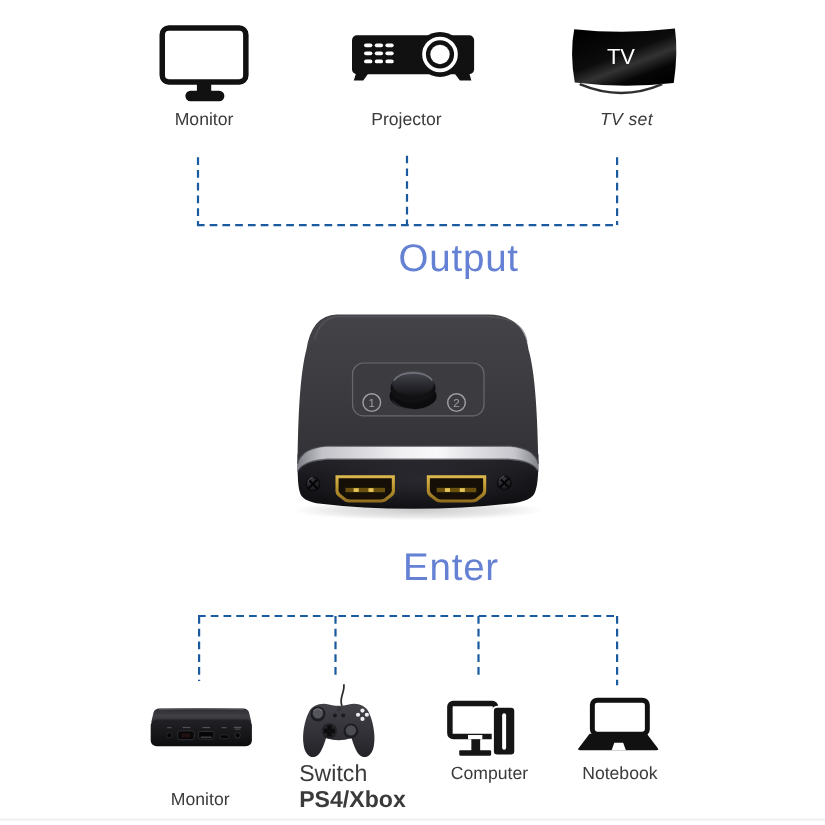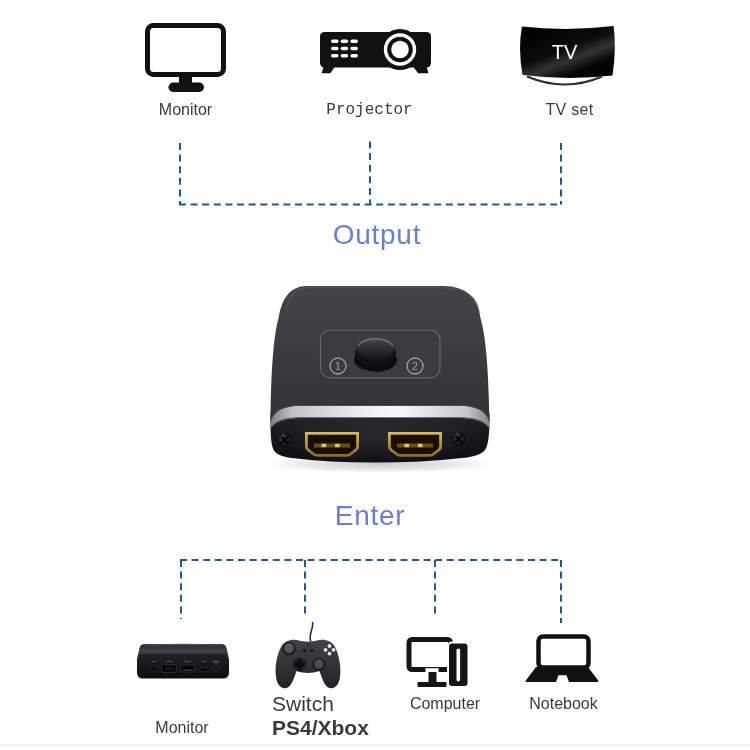--- a/index.html
+++ b/index.html
@@ -1,23 +1,23 @@
 <!DOCTYPE html>
 <html><head>
 <meta charset="utf-8">
 <style>
   html,body{margin:0;padding:0;background:#fff;}
   .canvas{position:relative;width:750px;height:750px;background:#fff;overflow:hidden;
           font-family:"Liberation Sans",sans-serif;}
   .abs{position:absolute;}
   .dev-label{position:absolute;color:#3a3a3a;font-size:16px;line-height:24px;white-space:nowrap;}
   .centered{transform:translateX(-50%);}
-  .flow-label{position:absolute;color:#6581d3;font-size:28px;line-height:30px;letter-spacing:0.7px;white-space:nowrap;}
+  .flow-label{position:absolute;color:#6581d3;font-size:35px;line-height:30px;letter-spacing:0.7px;white-space:nowrap;margin-left:40px;}
   .big{font-size:21px;}
-  .sp{letter-spacing:0.3px;}
+  .sp{letter-spacing:0.3px;font-style:italic;}
   .bottom-strip{position:absolute;left:0;top:744px;width:750px;height:2px;background:#f0f0f0;}
 </style>
 </head>
 <body>
 
 <div class="canvas">
 
   <svg class="abs" style="left:143px;top:22px;" width="84" height="72" viewBox="0 0 84 72">
     <rect x="4.5" y="3.5" width="76" height="49" rx="6" fill="#ffffff" stroke="#111111" stroke-width="5"></rect>
     <rect x="36" y="52" width="13" height="11" fill="#111111"></rect>
@@ -37,21 +37,21 @@
       <rect x="22.7" y="13.5" width="7.5" height="3.4" rx="1.7"></rect>
       <rect x="32.4" y="13.5" width="7.5" height="3.4" rx="1.7"></rect>
       <rect x="13" y="20.8" width="7.5" height="3.4" rx="1.7"></rect>
       <rect x="22.7" y="20.8" width="7.5" height="3.4" rx="1.7"></rect>
       <rect x="32.4" y="20.8" width="7.5" height="3.4" rx="1.7"></rect>
       <rect x="13" y="28.1" width="7.5" height="3.4" rx="1.7"></rect>
       <rect x="22.7" y="28.1" width="7.5" height="3.4" rx="1.7"></rect>
       <rect x="32.4" y="28.1" width="7.5" height="3.4" rx="1.7"></rect>
     </g>
   </svg>
-  <div class="dev-label centered" style="left:369.5px;top:97.5px;font-family:Liberation Mono, monospace;">Projector</div>
+  <div class="dev-label centered" style="left:369.5px;top:97.5px;">Projector</div>
 
   <svg class="abs" style="left:516px;top:20px;" width="102" height="70" viewBox="0 0 102 70">
     <defs>
       <linearGradient id="tvg" x1="0.15" y1="0" x2="0.85" y2="1">
         <stop offset="0" stop-color="#000000"></stop>
         <stop offset="0.45" stop-color="#0c0c0c"></stop>
         <stop offset="0.62" stop-color="#333333"></stop>
         <stop offset="0.8" stop-color="#060606"></stop>
         <stop offset="1" stop-color="#000000"></stop>
       </linearGradient>

